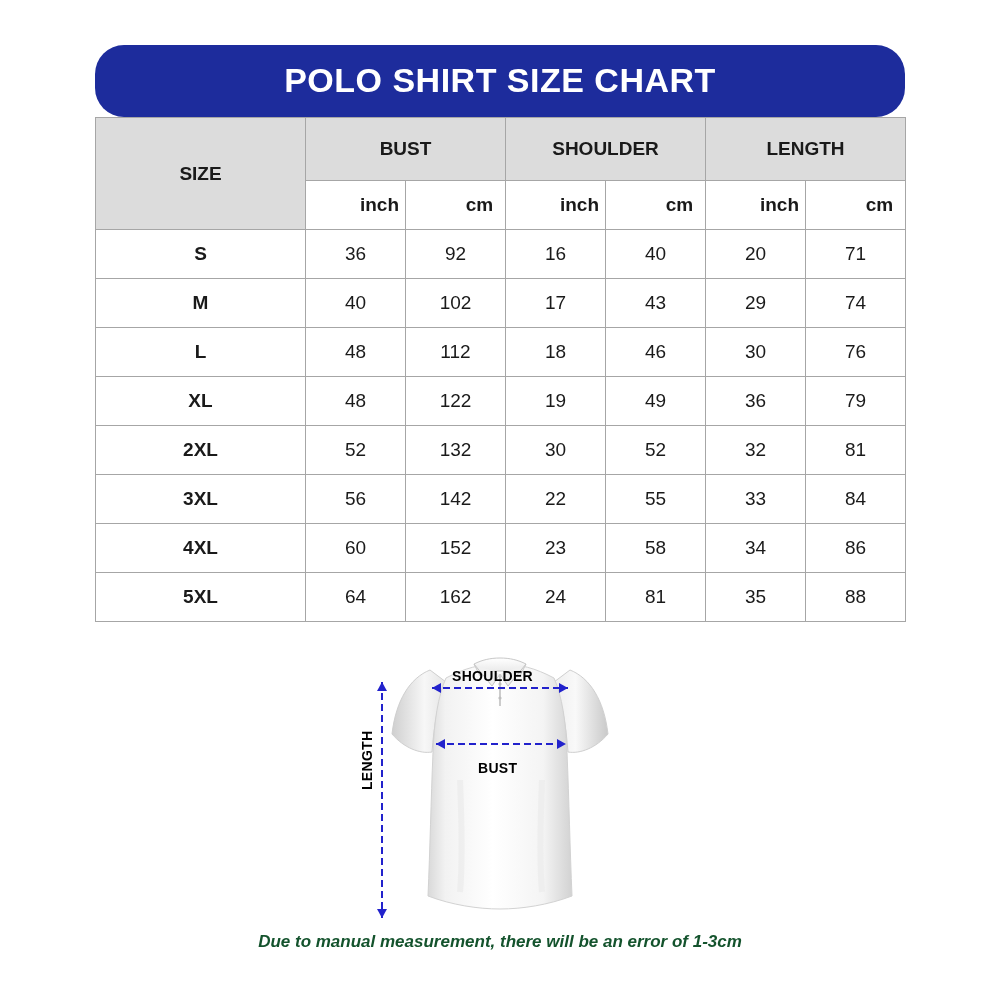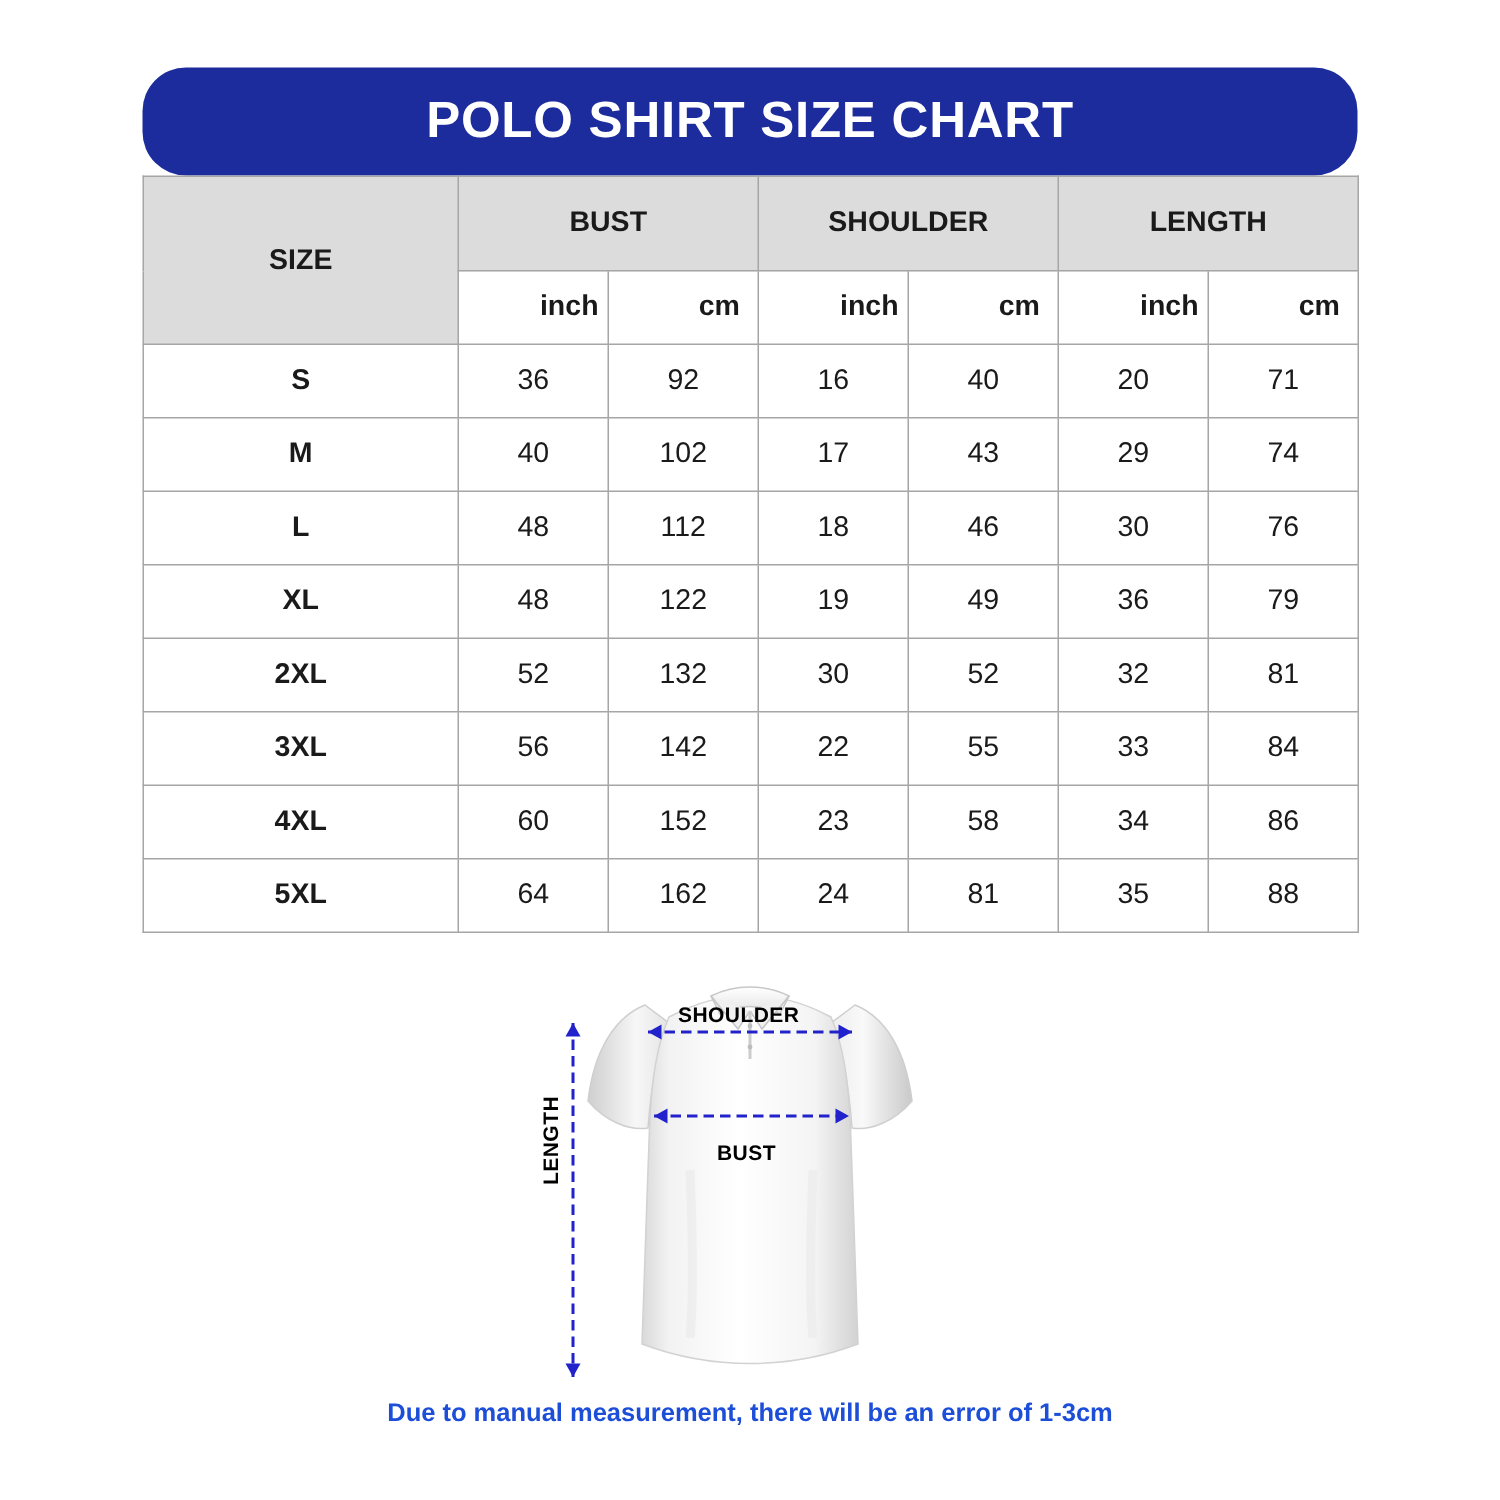--- a/index.html
+++ b/index.html
@@ -104,23 +104,24 @@
     transform-origin: left top;
     white-space: nowrap;
   }
 
   .note {
     position: absolute;
     left: 0;
     top: 932px;
     width: 1000px;
     text-align: center;
-    color: #1d4ed8;
+    color: #14532d;
     font-weight: bold;
     font-size: 17px;
+    font-style: italic;
   }
 </style>
 </head>
 <body>
 
 <div class="chart-wrap">
 
   <div class="chart-title">POLO SHIRT SIZE CHART</div>
 
   <table class="size-table">

